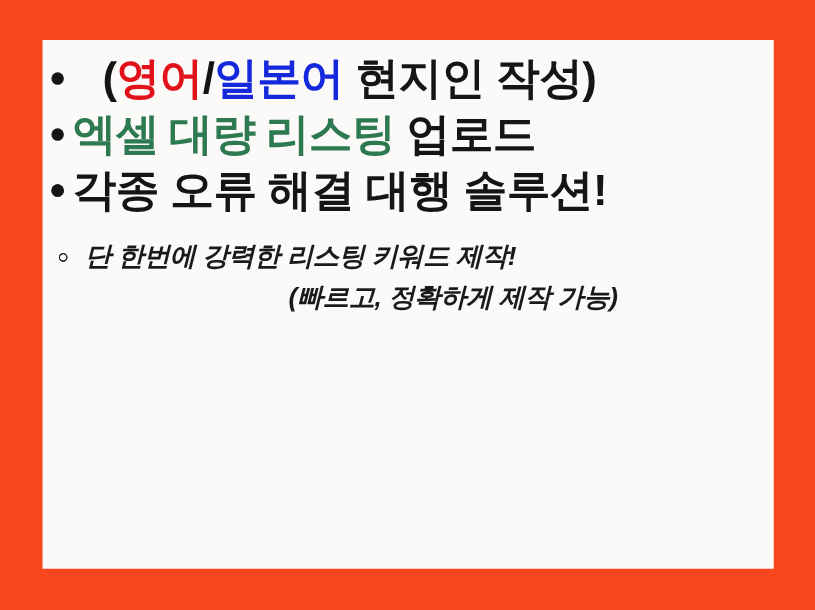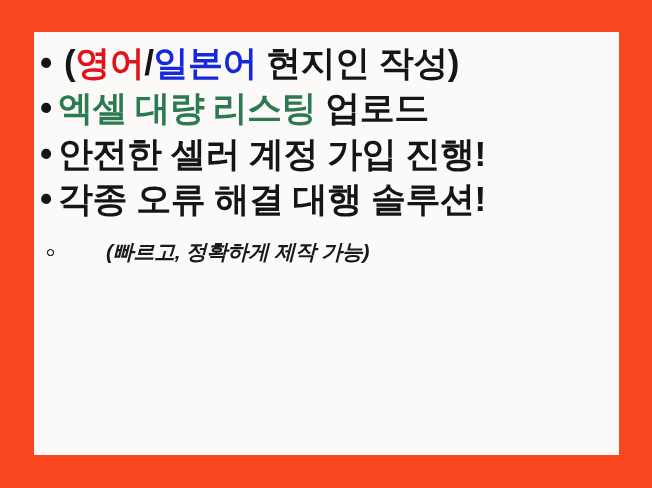--- a/index.html
+++ b/index.html
@@ -59,21 +59,21 @@
   .headline-item .bullet-dot {
     position: absolute;
     left: 6px;
     top: 0;
     font-size: 35px;
     line-height: 45px;
     color: #151515;
   }
 
   .headline-item.cont {
-    padding-left: 30px;
+    padding-left: 48px;
   }
 
   .txt-red   { color: #E1121A; }
   .txt-blue  { color: #1428DC; }
   .txt-green { color: #2D7A50; font-family: Liberation Serif, serif; }
 
   
   .sub-list {
     list-style: none;
     margin: 14px 0 0 0;
@@ -99,20 +99,21 @@
     top: 0;
     font-style: normal;
     font-weight: normal;
     font-size: 15px;
     line-height: 33px;
     color: #1A1A1A;
   }
 
   .sub-item.cont {
     padding-left: 72px;
+    text-align: center;
   }
 </style>
 </head>
 <body>
 
 <div id="promo-card">
 
   <div id="panel">
 
     <ul class="headline-list">
@@ -125,21 +126,20 @@
         <span>(</span><span class="txt-red">영어</span><span>/</span><span class="txt-blue">일본어</span><span> 현지인 작성)</span>
       </li>
 
       <li class="headline-item">
         <span class="bullet-dot">•</span>
         <span class="txt-green">엑셀 대량 리스팅</span><span> 업로드</span>
       </li>
 
       <li class="headline-item">
         <span class="bullet-dot">•</span>
-        <span>안전한 셀러 계정 가입 진행!</span>
       </li>
 
       <li class="headline-item">
         <span class="bullet-dot">•</span>
         <span>각종 오류 해결 대행 솔루션!</span>
       </li>
 
     </ul>
 
     <ul class="sub-list">
@@ -147,20 +147,21 @@
       <li class="sub-item">
         <span class="bullet-circle">○</span>
       </li>
 
       <li class="sub-item">
         <span class="bullet-circle">○</span>
       </li>
 
       <li class="sub-item">
         <span class="bullet-circle">○</span>
+        <span>단 한번에 강력한 리스팅 키워드 제작!</span>
       </li>
 
       <li class="sub-item cont">
         <span>(빠르고, 정확하게 제작 가능)</span>
       </li>
 
     </ul>
 
   </div>
 </div>

